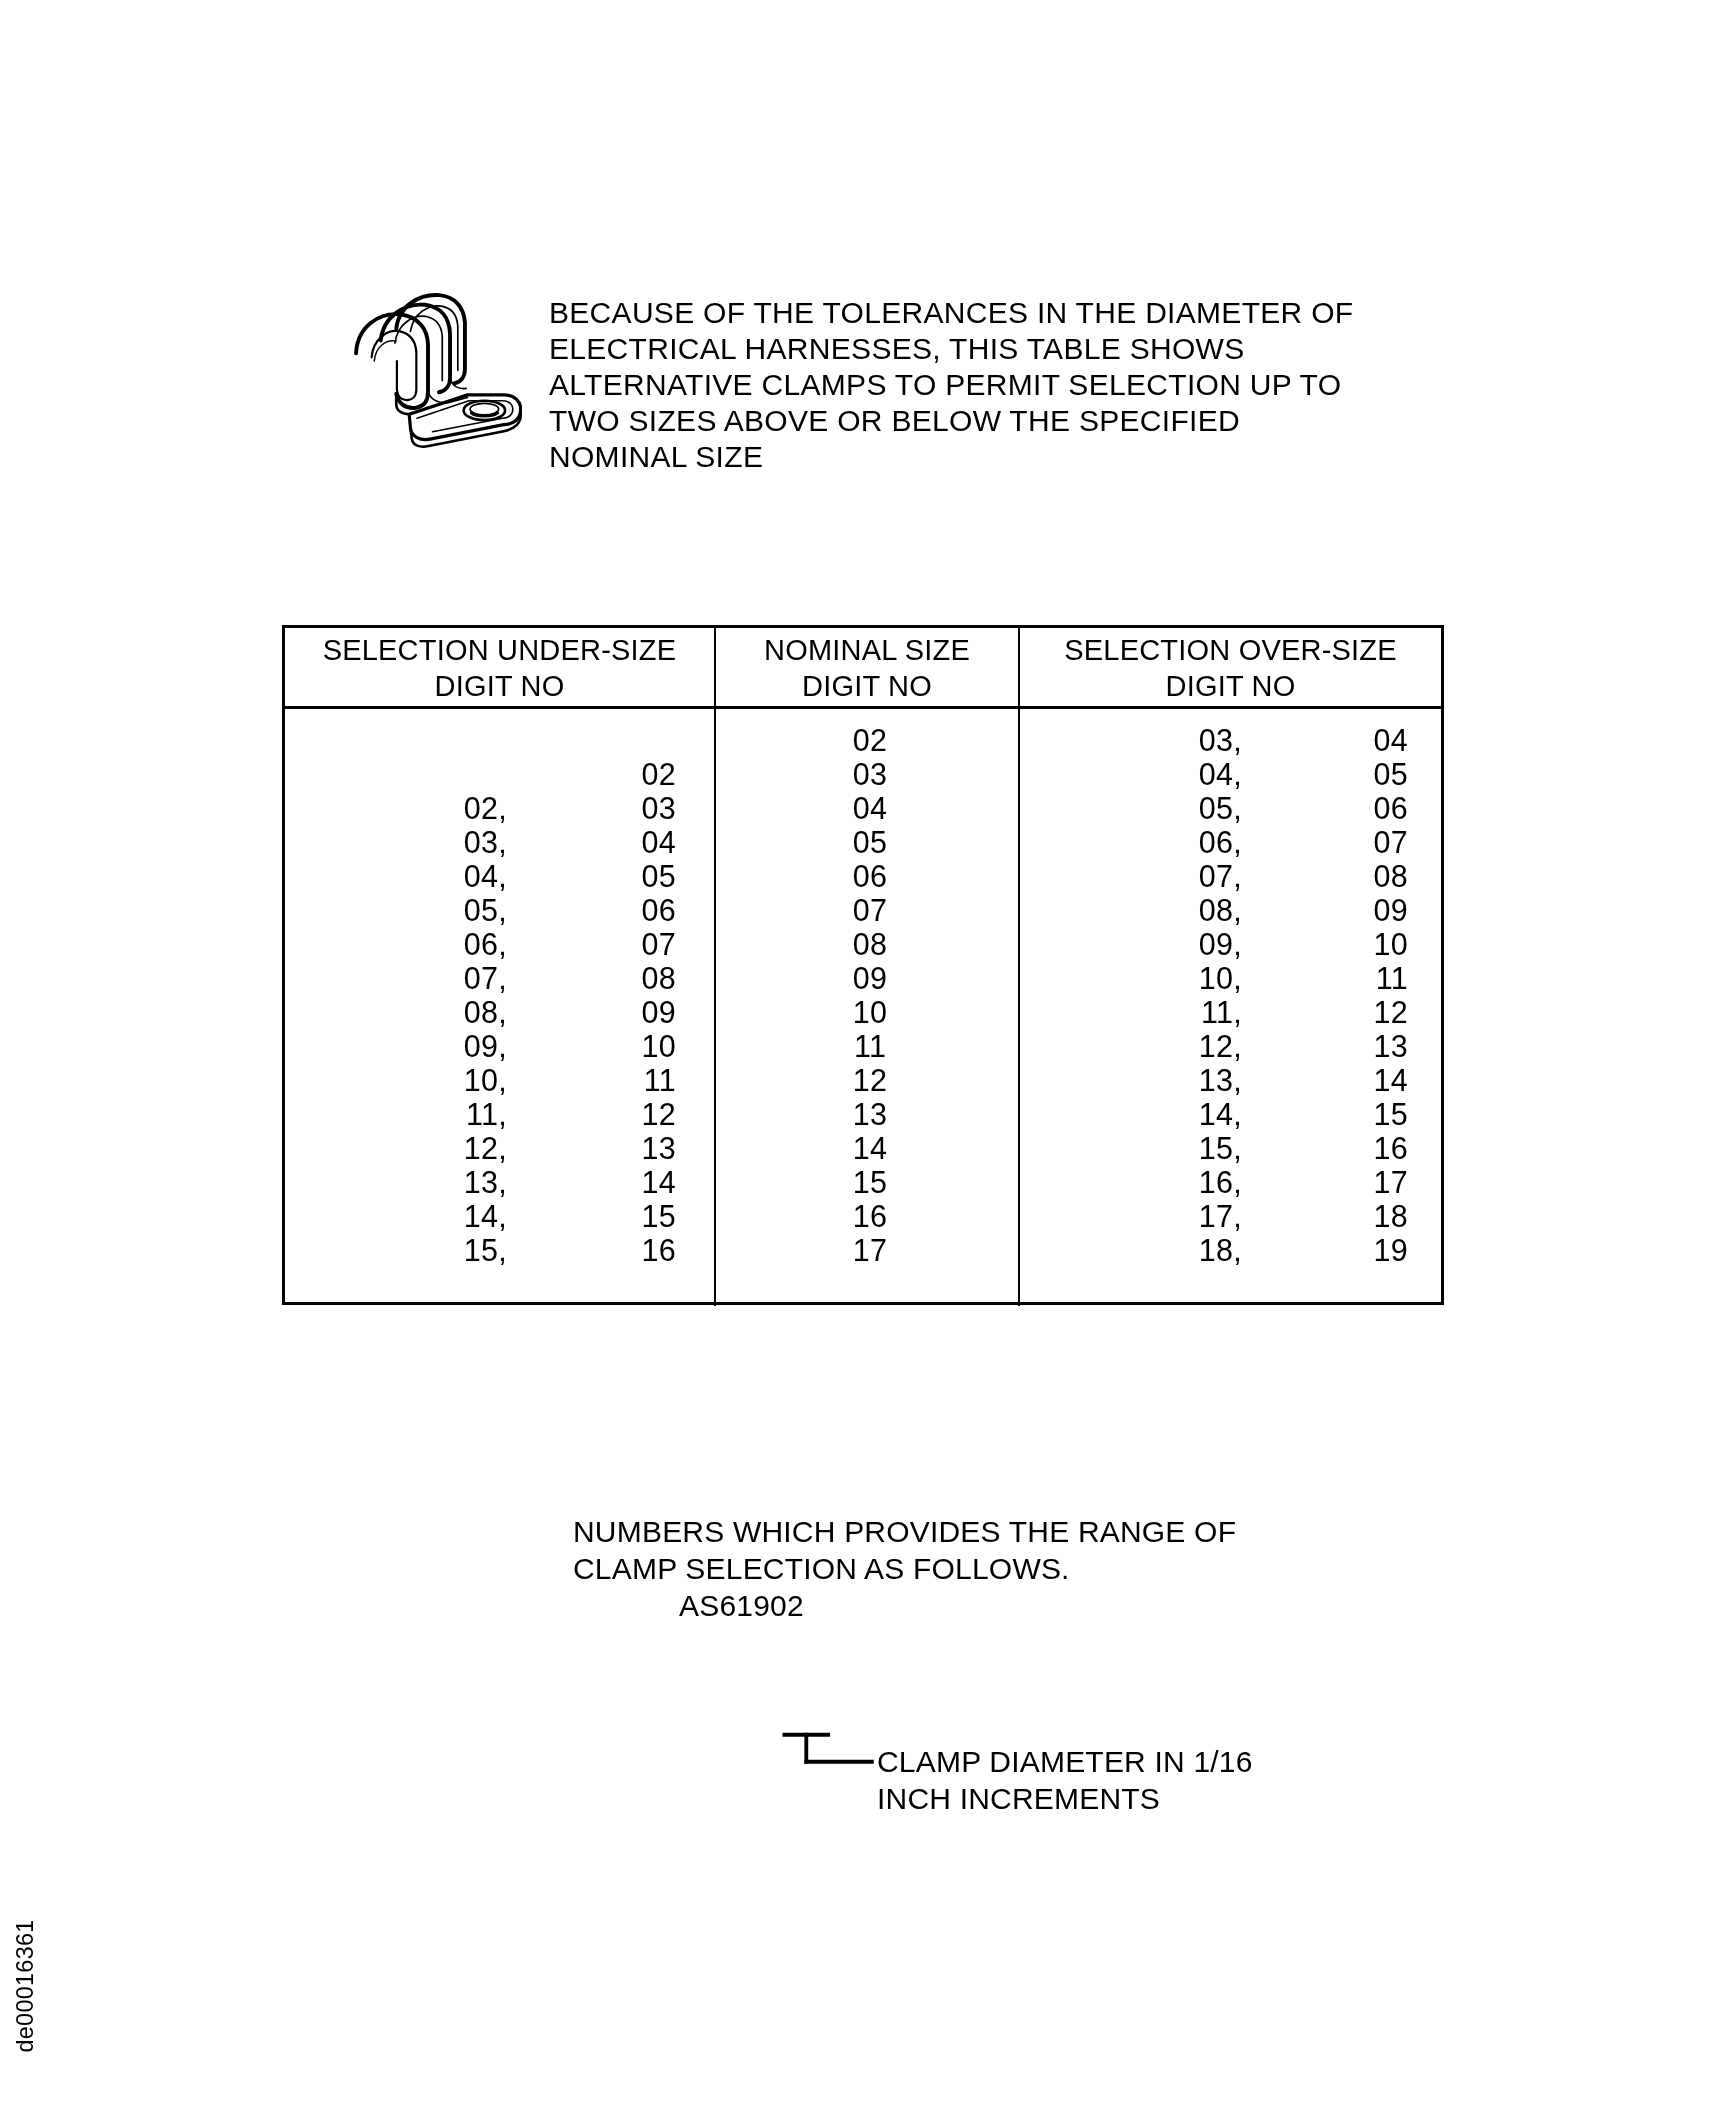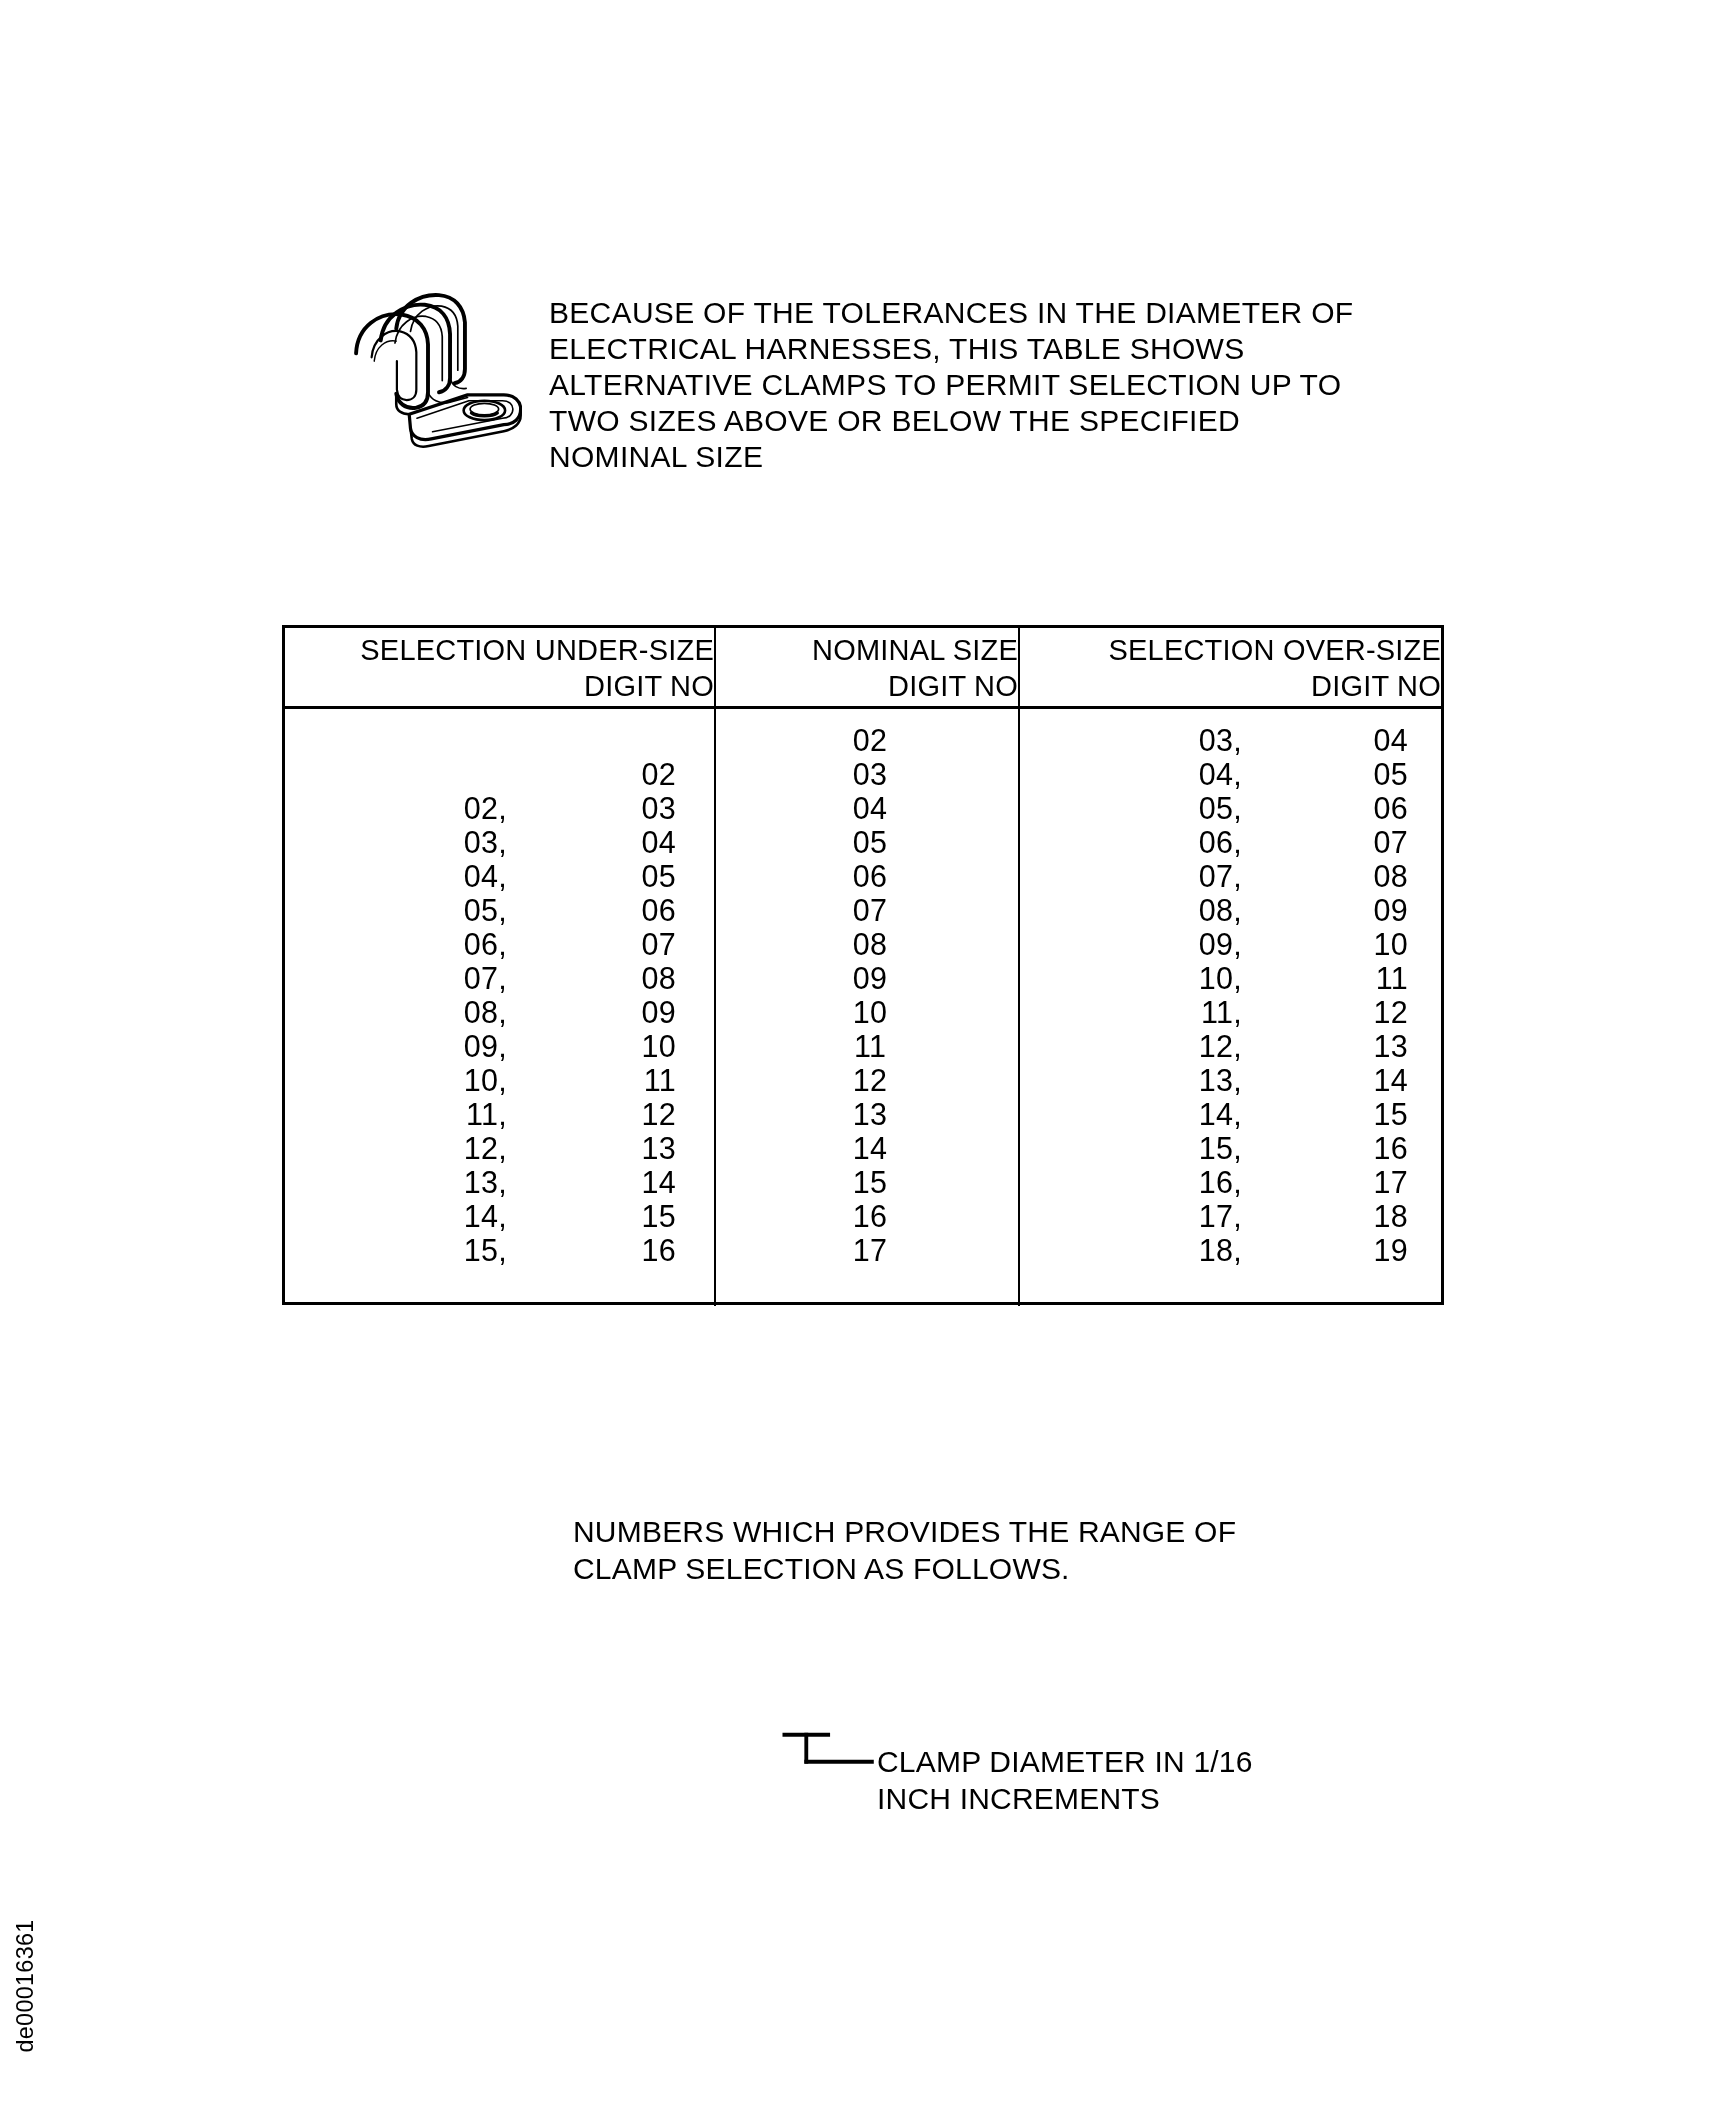--- a/index.html
+++ b/index.html
@@ -69,21 +69,21 @@
     box-sizing: border-box;
   }
   .col-under  { width: 429px; }
   .col-nom    { width: 306px; border-left: 2.6px solid #000; border-right: 2.6px solid #000; }
   .col-over   { width: 421px; }
 
   .head-cell {
     height: 100%;
     display: flex;
     flex-direction: column;
-    align-items: flex-end;
+    align-items: center;
     justify-content: center;
     font-size: 29px;
     line-height: 36px;
     letter-spacing: 0.2px;
     white-space: nowrap;
     padding-top: 1.3px;
   }
 
   
   .body-cell {
@@ -427,20 +427,21 @@
           </div>
         </div>
     </div>
   </div>
 
 </div>
 
 <div id="note-block">
   <span class="ln indent">NUMBERS WHICH PROVIDES THE RANGE OF</span>
   <span class="ln indent">CLAMP SELECTION AS FOLLOWS.</span>
+  <span class="ln indent2">AS61902</span>
 </div>
 
 <div id="leader">
   <svg width="130" height="45" viewBox="0 0 200 70" stroke="#000" stroke-width="6" fill="none" stroke-linecap="square">
     <path d="M12 12 L80 12"></path>
     <path d="M46 12 L46 54"></path>
     <path d="M46 54 L148 54"></path>
   </svg>
 </div>
 

